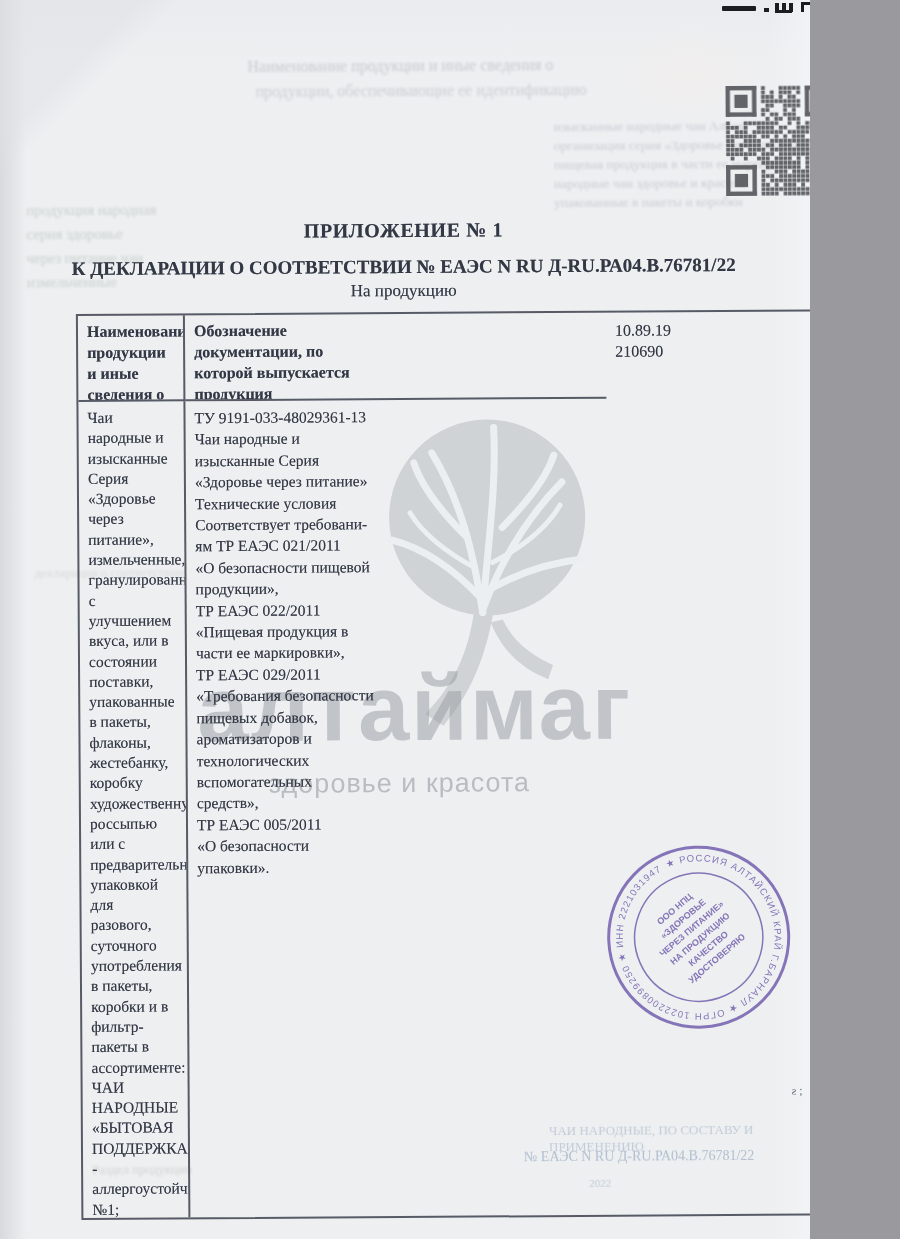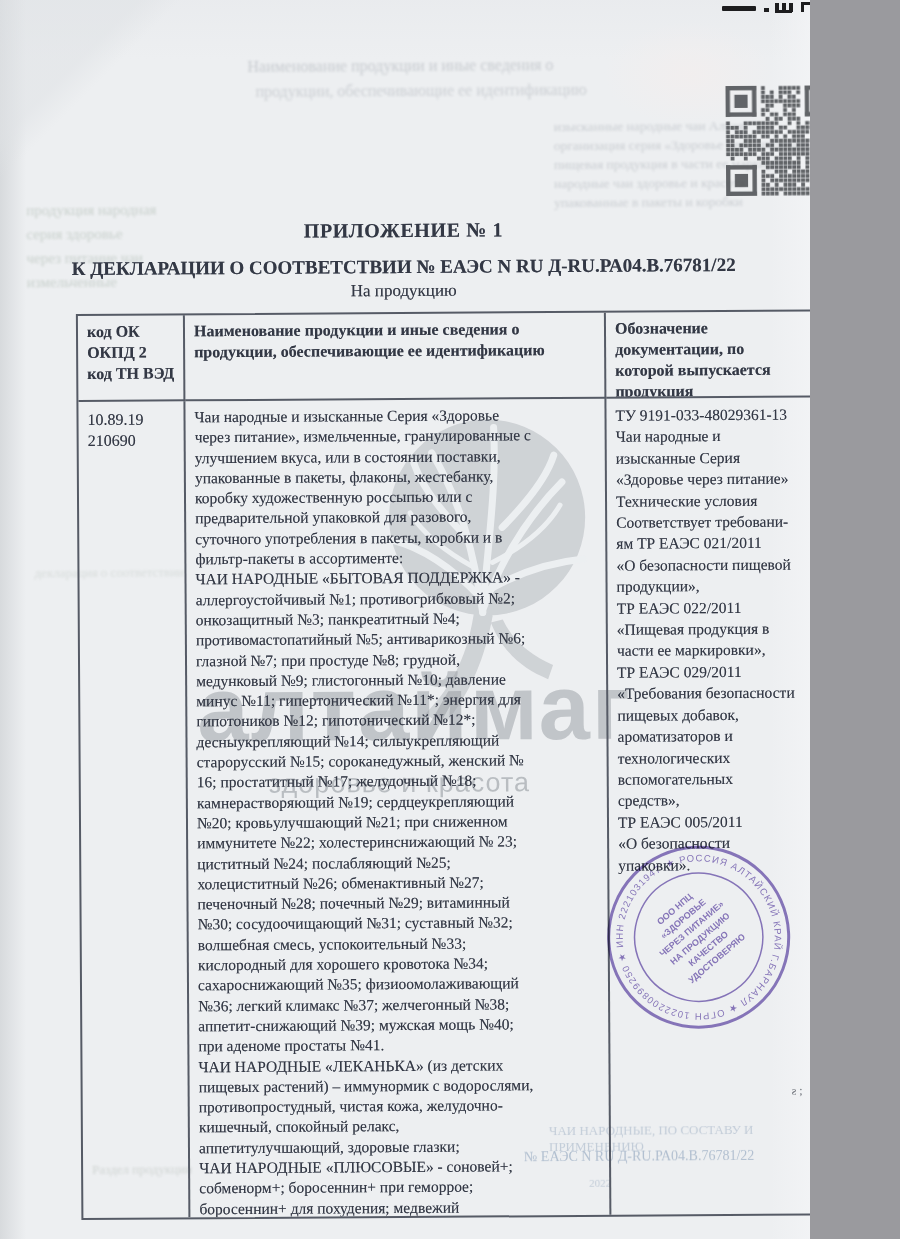--- a/index.html
+++ b/index.html
@@ -130,23 +130,20 @@
       </g>
     </svg>
     <div class="abs wm-brand">алтаймаг</div>
     <div class="abs wm-tagline">здоровье и красота</div>
 
     <div class="abs t1 ink">ПРИЛОЖЕНИЕ № 1</div>
     <div class="abs t2 ink">К ДЕКЛАРАЦИИ О СООТВЕТСТВИИ № ЕАЭС N RU Д-RU.РА04.В.76781/22</div>
     <div class="abs t3 ink">На продукцию</div>
 
     <div class="abs doc-table">
-      <div class="cell bR bB hcell pre ink">код ОК
-ОКПД 2
-код ТН ВЭД</div>
       <div class="cell bR bB hcell pre ink">Наименование продукции и иные сведения о
 продукции, обеспечивающие ее идентификацию</div>
       <div class="cell bB hcell pre ink">Обозначение
 документации, по
 которой выпускается
 продукция</div>
       <div class="cell bR codes pre ink">10.89.19
 210690</div>
       <div class="cell bR desc pre ink">Чаи народные и изысканные Серия «Здоровье
 через питание», измельченные, гранулированные с

